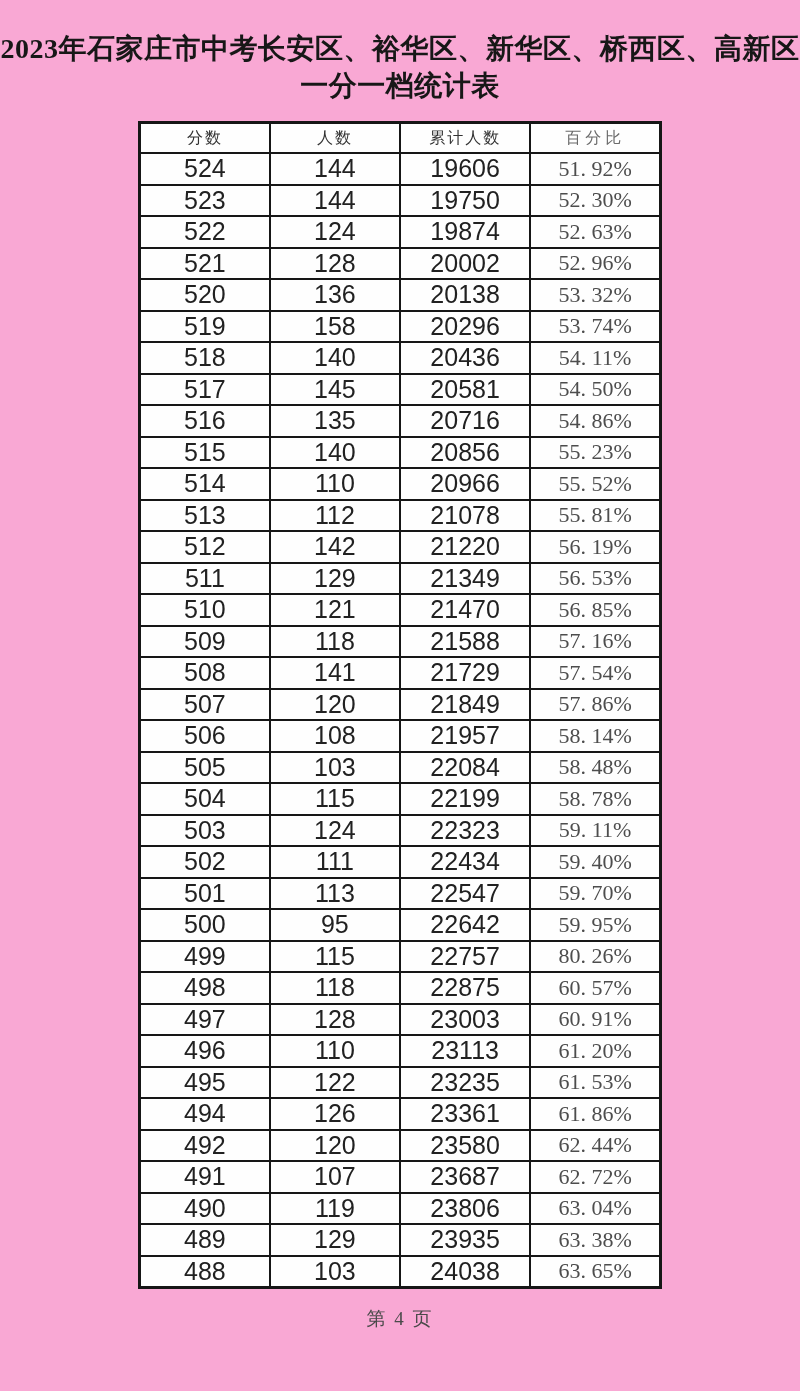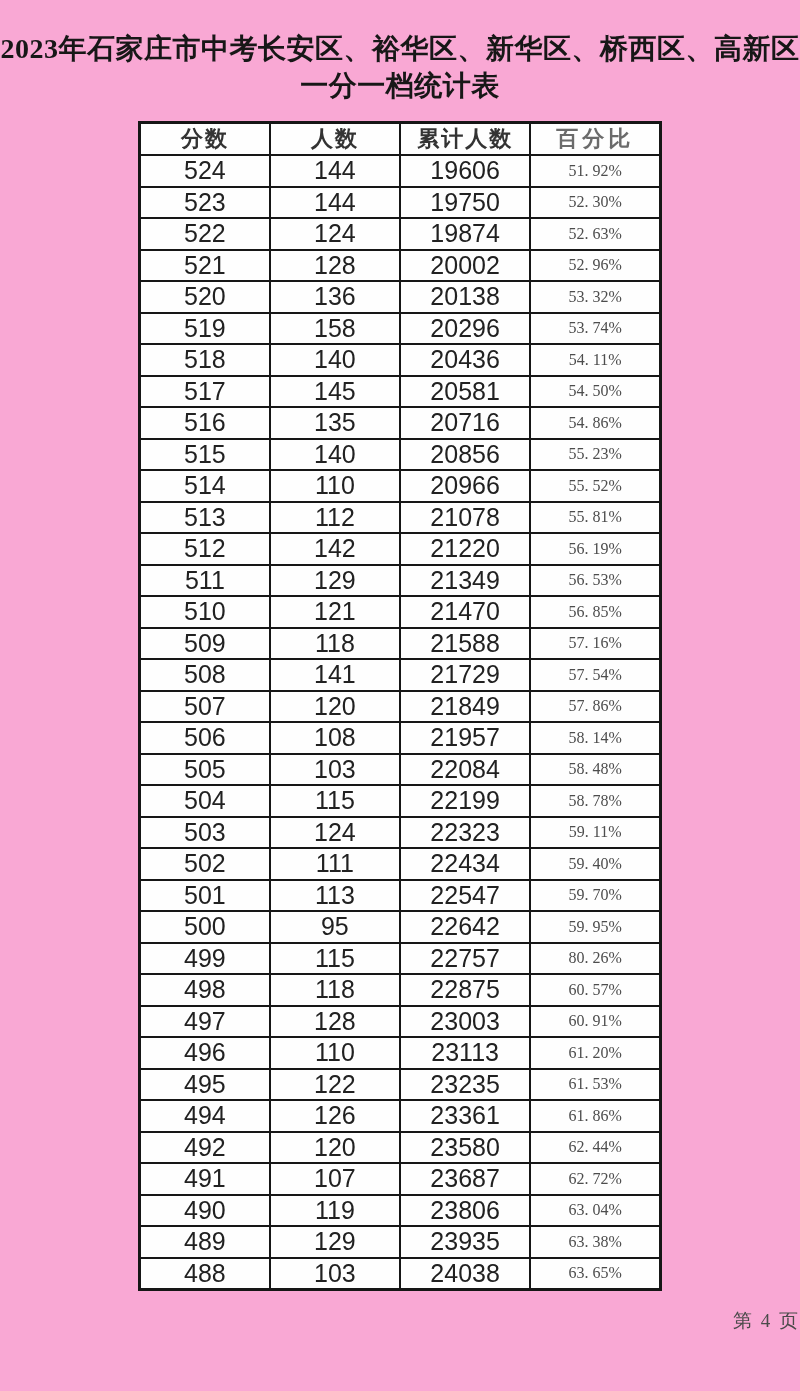--- a/index.html
+++ b/index.html
@@ -42,44 +42,44 @@
     vertical-align: middle;
     padding: 0;
     overflow: hidden;
   }
   table.score-table {
     border: 3px solid #161616;
   }
   table.score-table th {
     height: 28px;
     font-family: "Liberation Sans", sans-serif;
-    font-weight: 700;
-    font-size: 22px;
+    font-weight: 400;
+    font-size: 16px;
     color: #333333;
     letter-spacing: 2px;
   }
   table.score-table th.pct {
     font-family: "Liberation Serif", "DejaVu Serif", serif;
     color: #6b6b6b;
     letter-spacing: 4px;
     text-align: center;
   }
   table.score-table td {
     height: 29.5px;
     font-size: 25px;
     color: #212121;
   }
   table.score-table td.pct {
     font-family: "Liberation Serif", "DejaVu Serif", serif;
-    font-size: 16px;
+    font-size: 22px;
     color: #4d4d4d;
   }
   .footer {
     margin-top: 17px;
-    text-align: right;
+    text-align: center;
     font-family: "Liberation Serif", "DejaVu Serif", serif;
     font-size: 19px;
     color: #4a4a4a;
     letter-spacing: 2px;
   }
 </style>
 </head>
 <body>
 
 <div class="page">

